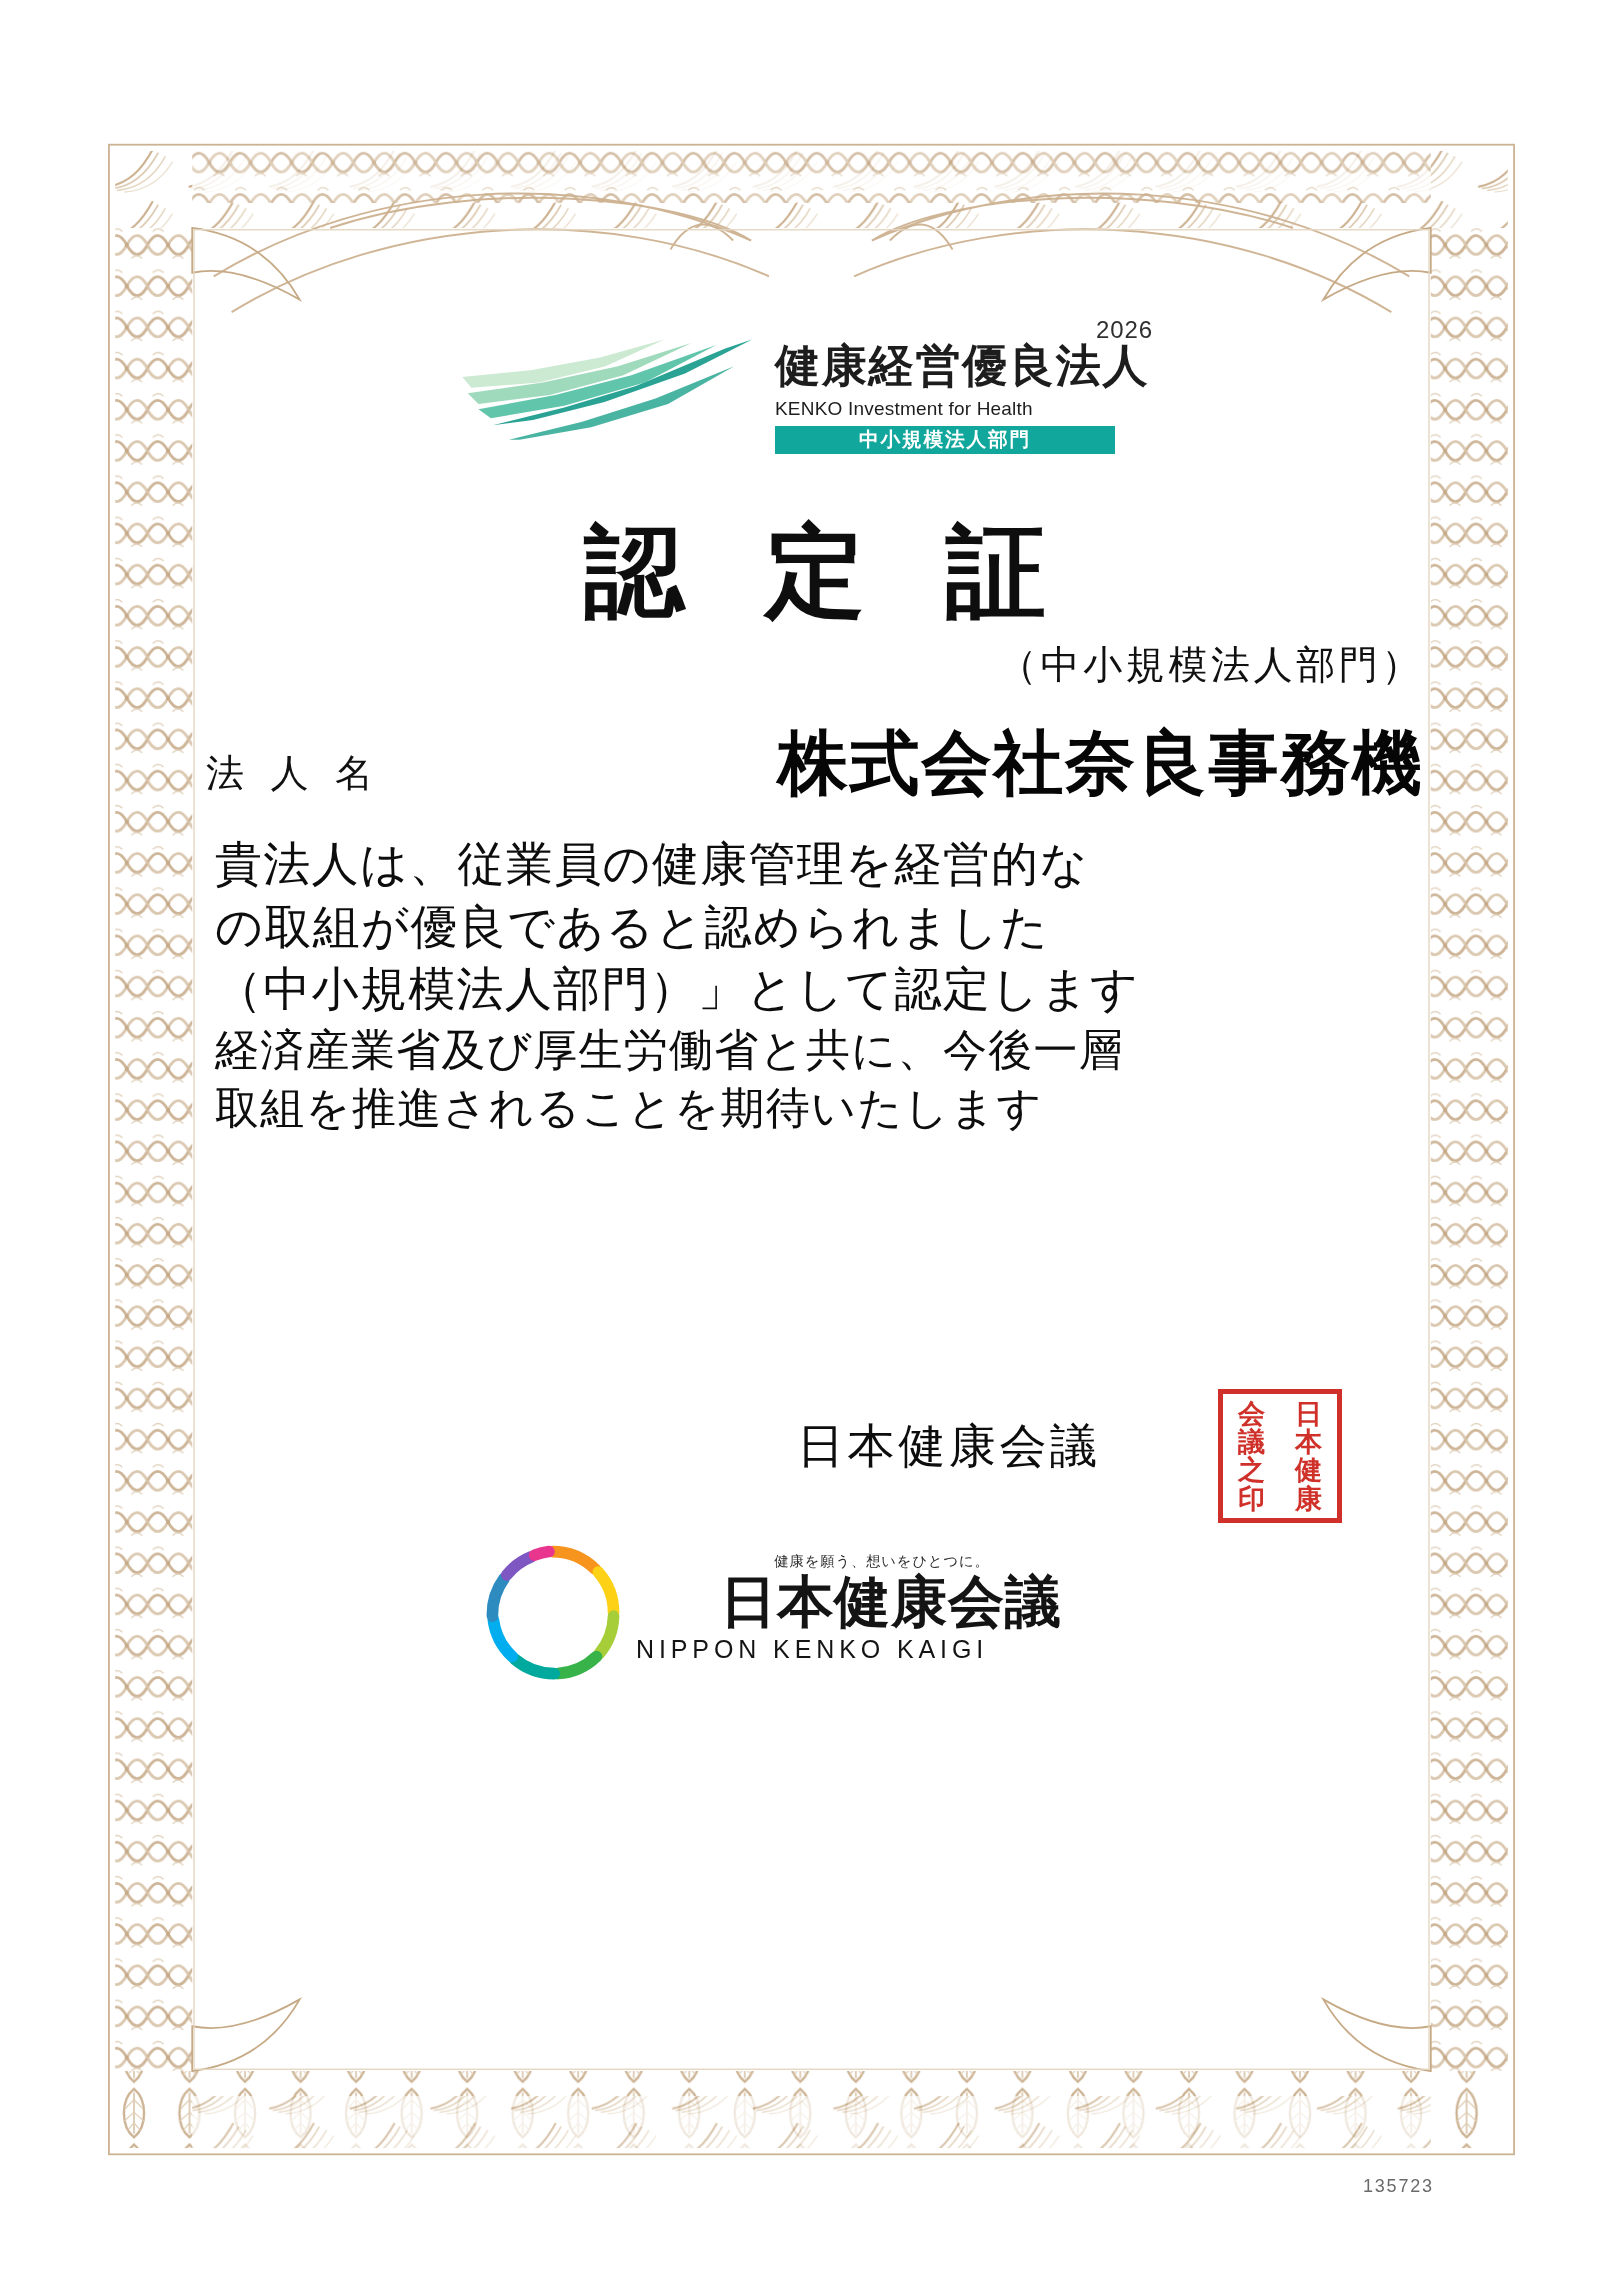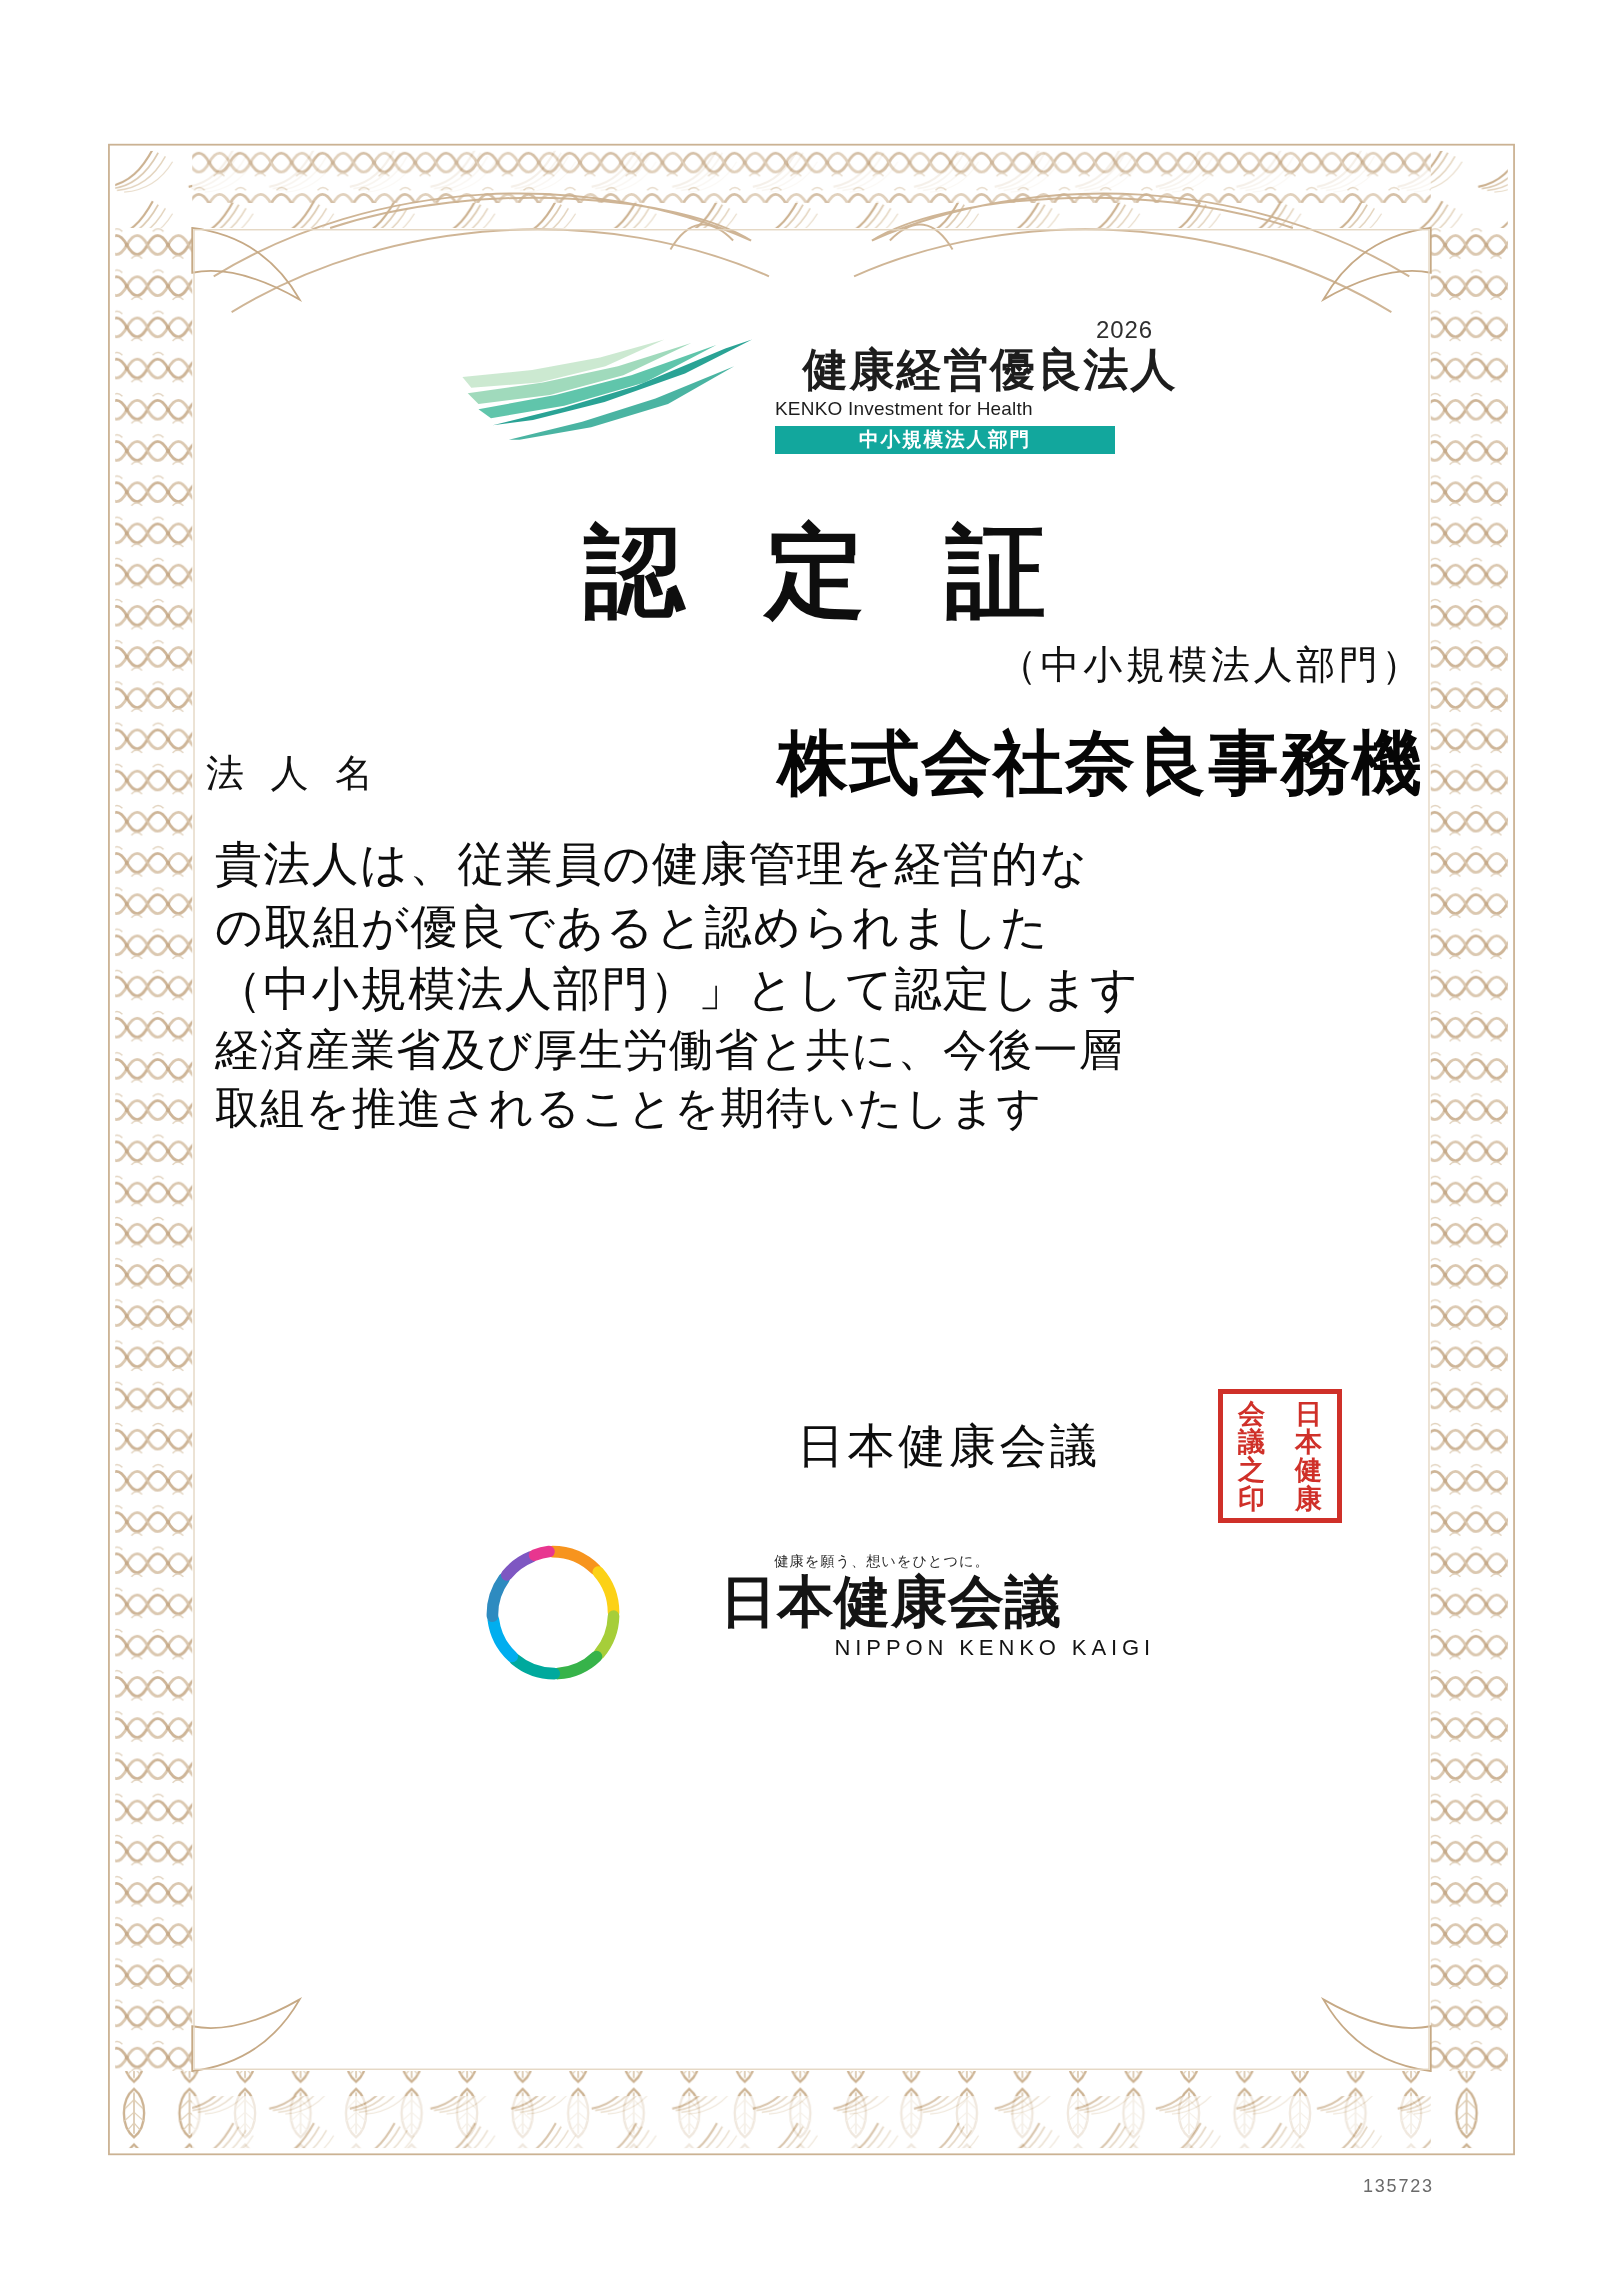--- a/index.html
+++ b/index.html
@@ -67,28 +67,27 @@
     font-family: "Liberation Sans", sans-serif;
     font-weight: normal;
     font-size: 24px;
     color: #2f2f2f;
     text-align: right;
     padding-right: 52px;
     letter-spacing: 0.9px;
     line-height: 1;
   }
   .kenko-main {
-    font-family: Liberation Sans, sans-serif;
+    font-family: Liberation Mono, monospace;
     font-weight: bold;
     font-size: 45px;
     color: #1d1d1d;
     letter-spacing: 1.8px;
     line-height: 1.1;
     margin-top: 2.7px;
-    text-align: center;
   }
   .kenko-sub {
     font-family: "Liberation Sans", sans-serif;
     font-size: 19px;
     color: #1d1d1d;
     letter-spacing: 0.2px;
     margin-top: 3.6px;
   }
   .kenko-badge {
     margin-top: 6.3px;
@@ -258,24 +257,24 @@
     font-weight: bold;
     font-size: 56px;
     letter-spacing: 0.9px;
     color: #141414;
     line-height: 1.12;
     text-align: center;
     padding-right: 9px;
   }
   .footer-roman {
     font-family: "Liberation Sans", sans-serif;
-    font-size: 22px;
+    font-size: 25px;
     letter-spacing: 4.9px;
     color: #141414;
-    text-align: right;
+    text-align: left;
     padding-right: 0px;
     margin-top: 1.8px;
   }
 
   
   .serial {
     position: absolute;
     left: 1363px;
     top: 2176px;
     font-family: "Liberation Sans", sans-serif;

